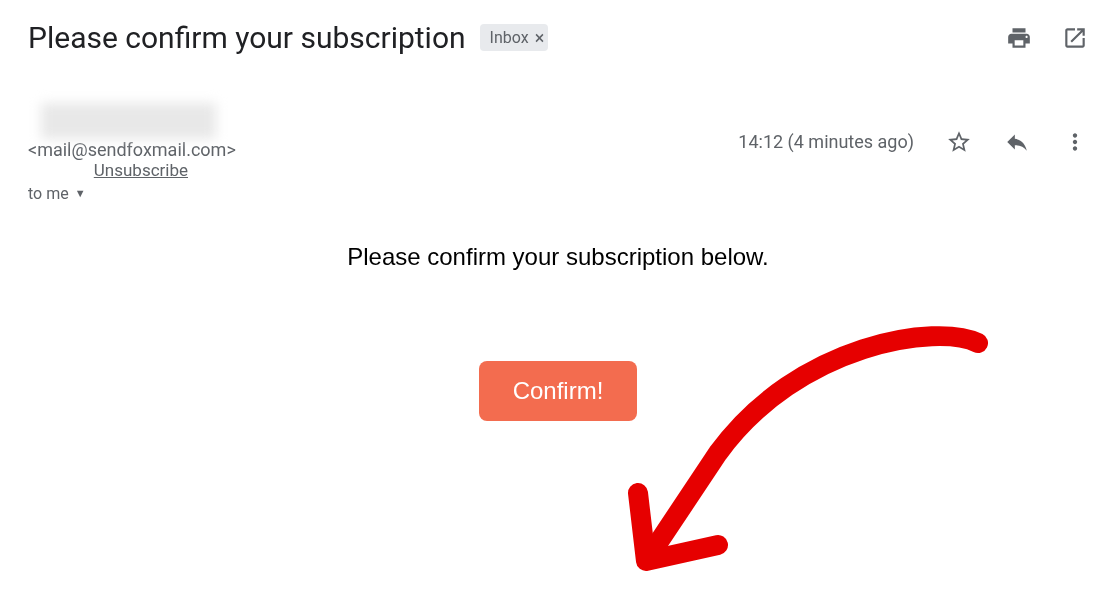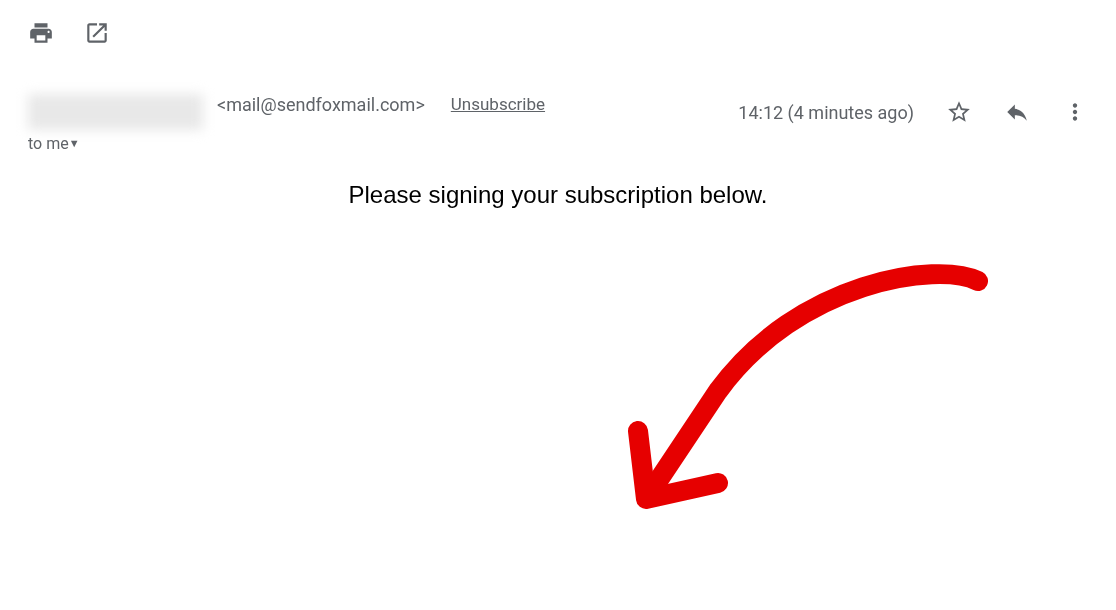--- a/index.html
+++ b/index.html
@@ -69,21 +69,23 @@
       fill: currentColor;
     }
     .sender-row {
       display: flex;
       align-items: center;
       justify-content: space-between;
       margin-bottom: 4px;
     }
     .sender-left {
       display: flex;
-      gap: 8px;
+      align-items: center;
+      gap: 0;
+      flex-direction: column;
     }
     .sender-name-blur {
       width: 175px;
       height: 36px;
       background: #e8e8e8;
       filter: blur(6px);
       margin-right: 6px;
     }
     .sender-email {
       font-size: 18px;
@@ -101,23 +103,24 @@
       align-items: center;
       gap: 32px;
     }
     .timestamp {
       font-size: 18px;
       color: #5f6368;
     }
     .to-row {
       display: flex;
       align-items: center;
+      gap: 6px;
       font-size: 16px;
       color: #5f6368;
-      margin-bottom: 28px;
+      margin-bottom: 40px;
     }
     .dropdown-caret {
       font-size: 11px;
       color: #5f6368;
     }
     .email-body {
       text-align: center;
       position: relative;
     }
     .body-heading {
@@ -156,20 +159,27 @@
       width: 26px;
       height: 26px;
     }
   </style>
 </head>
 <body>
 
 <div class="email-container">
 
   <div class="header-row">
+    <div class="subject-area">
+      <div class="subject">Please confirm your subscription</div>
+      <div class="inbox-chip">
+        <span>Inbox</span>
+        <span class="chip-x">×</span>
+      </div>
+    </div>
     <div class="header-actions">
       <div class="icon-btn">
         <svg viewBox="0 0 24 24">
             <path d="M19 8H5c-1.66 0-3 1.34-3 3v6h4v4h12v-4h4v-6c0-1.66-1.34-3-3-3zm-3 11H8v-5h8v5zm3-7c-.55 0-1-.45-1-1s.45-1 1-1 1 .45 1 1-.45 1-1 1zm-1-9H6v4h12V3z"></path>
           </svg>
       </div>
       <div class="icon-btn">
         <svg viewBox="0 0 24 24">
             <path d="M19 19H5V5h7V3H5c-1.11 0-2 .9-2 2v14c0 1.1.89 2 2 2h14c1.1 0 2-.9 2-2v-7h-2v7zM14 3v2h3.59l-9.83 9.83 1.41 1.41L19 6.41V10h2V3h-7z"></path>
           </svg>
@@ -202,21 +212,22 @@
       </div>
     </div>
   </div>
 
   <div class="to-row">
     <span>to me</span>
     <span class="dropdown-caret">▼</span>
   </div>
 
   <div class="email-body">
-    <p class="body-text">Please signing your subscription below.</p>
+    <p class="body-text">Please confirm your subscription below.</p>
+    <button class="confirm-button">Confirm!</button>
 
     <svg class="annotation-arrow" viewBox="0 0 380 280">
       <path d="M 370 30 C 330 10, 190 30, 110 140 C 70 200, 50 230, 40 245" stroke="#e60000" stroke-width="20" fill="none" stroke-linecap="round"></path>
       <path d="M 30 180 L 38 248 L 110 232" stroke="#e60000" stroke-width="20" fill="none" stroke-linecap="round" stroke-linejoin="round"></path>
     </svg>
   </div>
 
 </div>
 
 </body></html>

